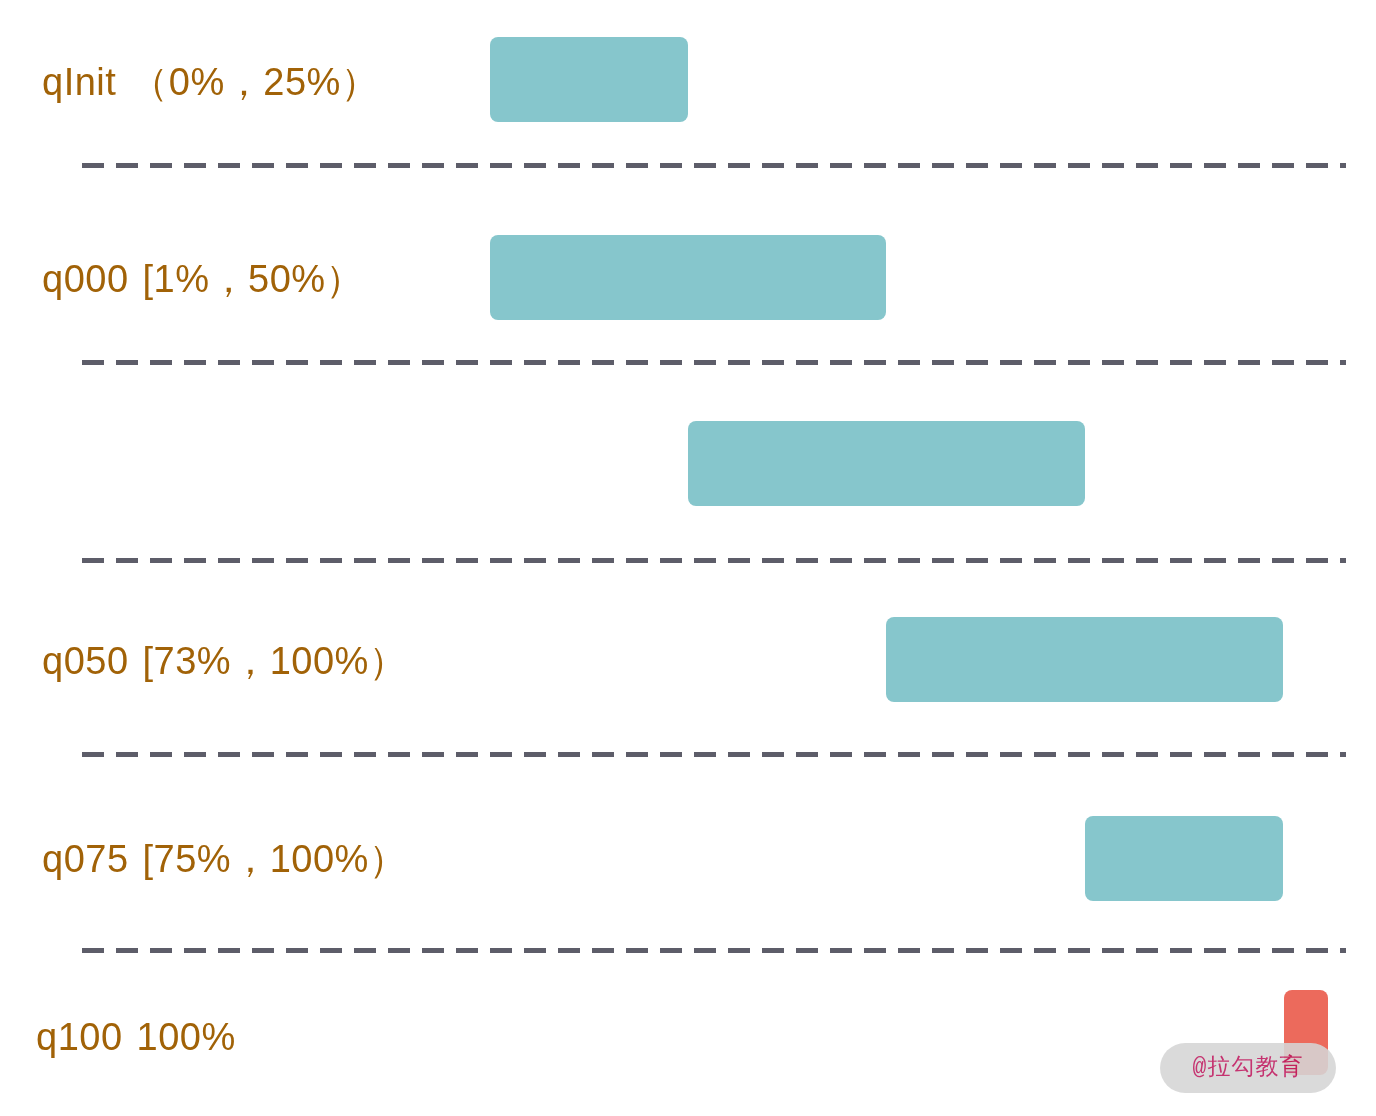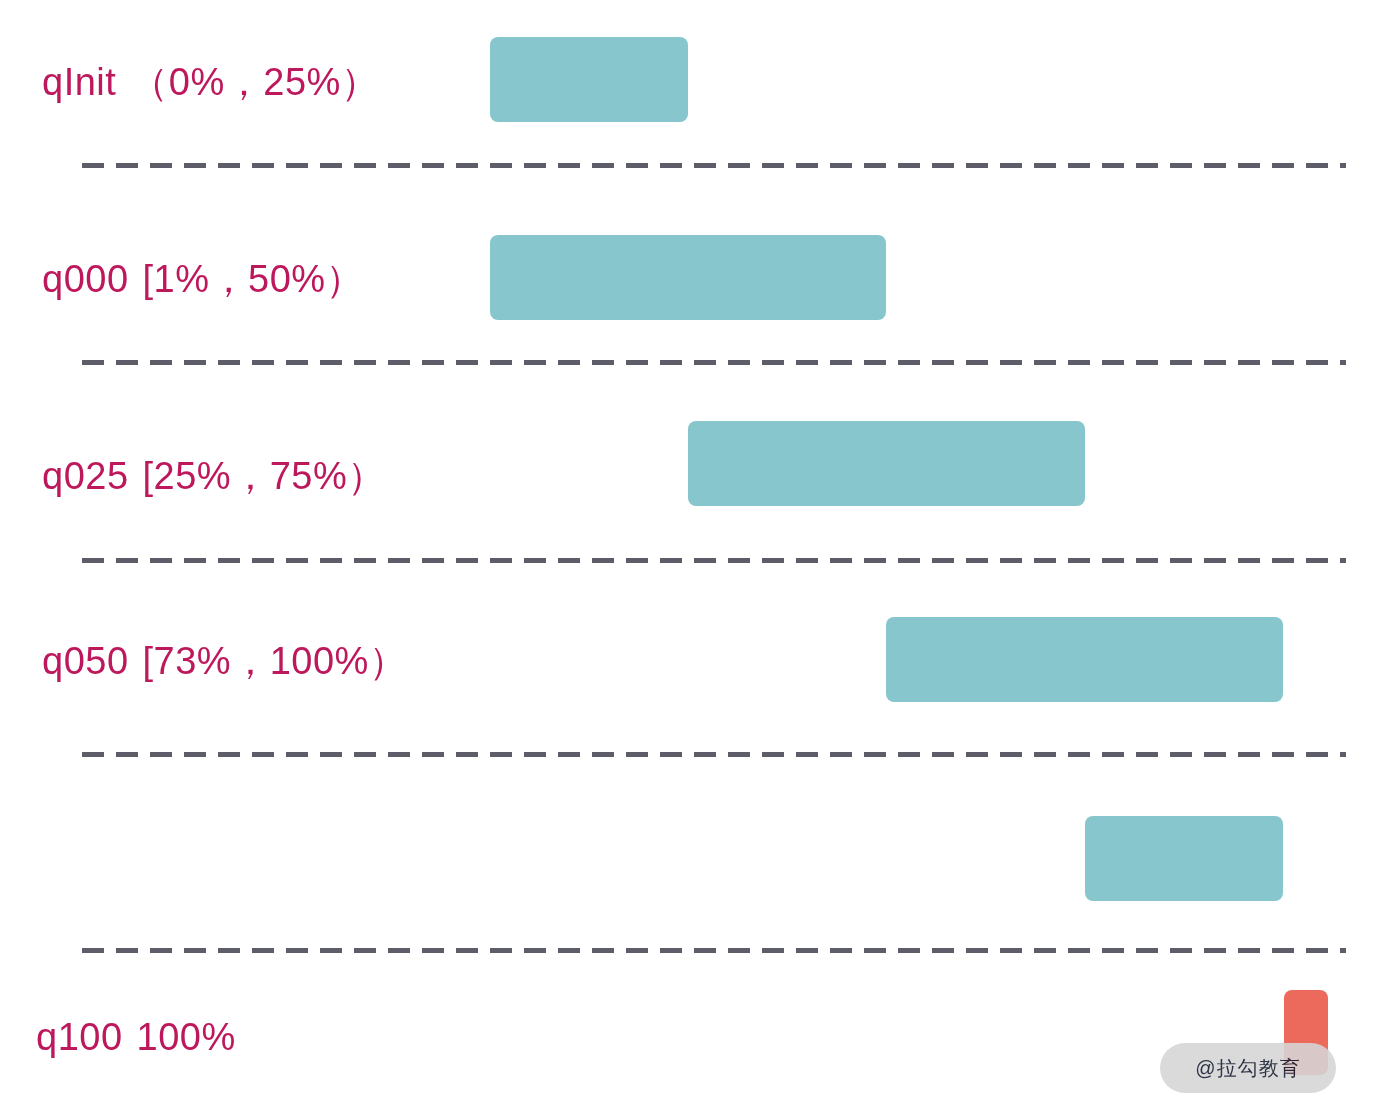--- a/index.html
+++ b/index.html
@@ -21,21 +21,21 @@
   
   .row {
     position: absolute;
     left: 0;
     width: 1376px;
     height: 190px;
   }
   .row-label {
     position: absolute;
     left: 42px;
-    color: #be185d;
+    color: #a16207;
     font-size: 38px;
     font-weight: 500;
     letter-spacing: 0.5px;
     white-space: nowrap;
     line-height: 1;
   }
   .row-label .range {
     margin-left: 14px;
   }
 
@@ -70,23 +70,23 @@
     width: 176px;
     height: 50px;
     border-radius: 25px;
     background: #d6d6d6;
     opacity: 0.88;
     display: flex;
     align-items: center;
     justify-content: center;
   }
   #watermark .wm-text {
-    color: #0f172a;
-    font-size: 20px;
-    font-family: Liberation Sans, sans-serif;
+    color: #be185d;
+    font-size: 23px;
+    font-family: Liberation Mono, monospace;
     letter-spacing: 1px;
     line-height: 1;
   }
 </style>
 </head>
 <body>
 
 <div id="stage">
 
   <div class="row" style="top:0px;">
@@ -99,36 +99,36 @@
 
   <div class="row" style="top:190px;padding-left:24px;">
     <div class="row-label" style="top:70px;">
       <span>q000</span><span class="range">[1%，50%）</span>
     </div>
     <div class="bar" style="left:490px; top:45px; width:396px;"></div>
   </div>
   <div class="divider" style="top:360px;"></div>
 
   <div class="row" style="top:385px;">
-    <div class="row-label" style="top:72px;">
-      <span>q025</span><span class="range">[25%，75%）</span>
-    </div>
     <div class="bar" style="left:688px; top:36px; width:397px;"></div>
   </div>
   <div class="divider" style="top:558px;"></div>
 
   <div class="row" style="top:580px;">
     <div class="row-label" style="top:62px;">
       <span>q050</span><span class="range">[73%，100%）</span>
     </div>
     <div class="bar" style="left:886px; top:37px; width:397px;"></div>
   </div>
   <div class="divider" style="top:752px;"></div>
 
   <div class="row" style="top:778px;">
+    <div class="row-label" style="top:62px;">
+      <span>q075</span><span class="range">[75%，100%）</span>
+    </div>
     <div class="bar" style="left:1085px; top:38px; width:198px;"></div>
   </div>
   <div class="divider" style="top:948px;"></div>
 
   <div class="row" style="top:965px; height:151px;">
     <div class="row-label" style="top:53px; left:36px;text-align:center;">
       <span>q100</span><span class="range">100%</span>
     </div>
     <div class="bar red" style="left:1284px; top:25px; width:44px; height:85px;"></div>
   </div>

